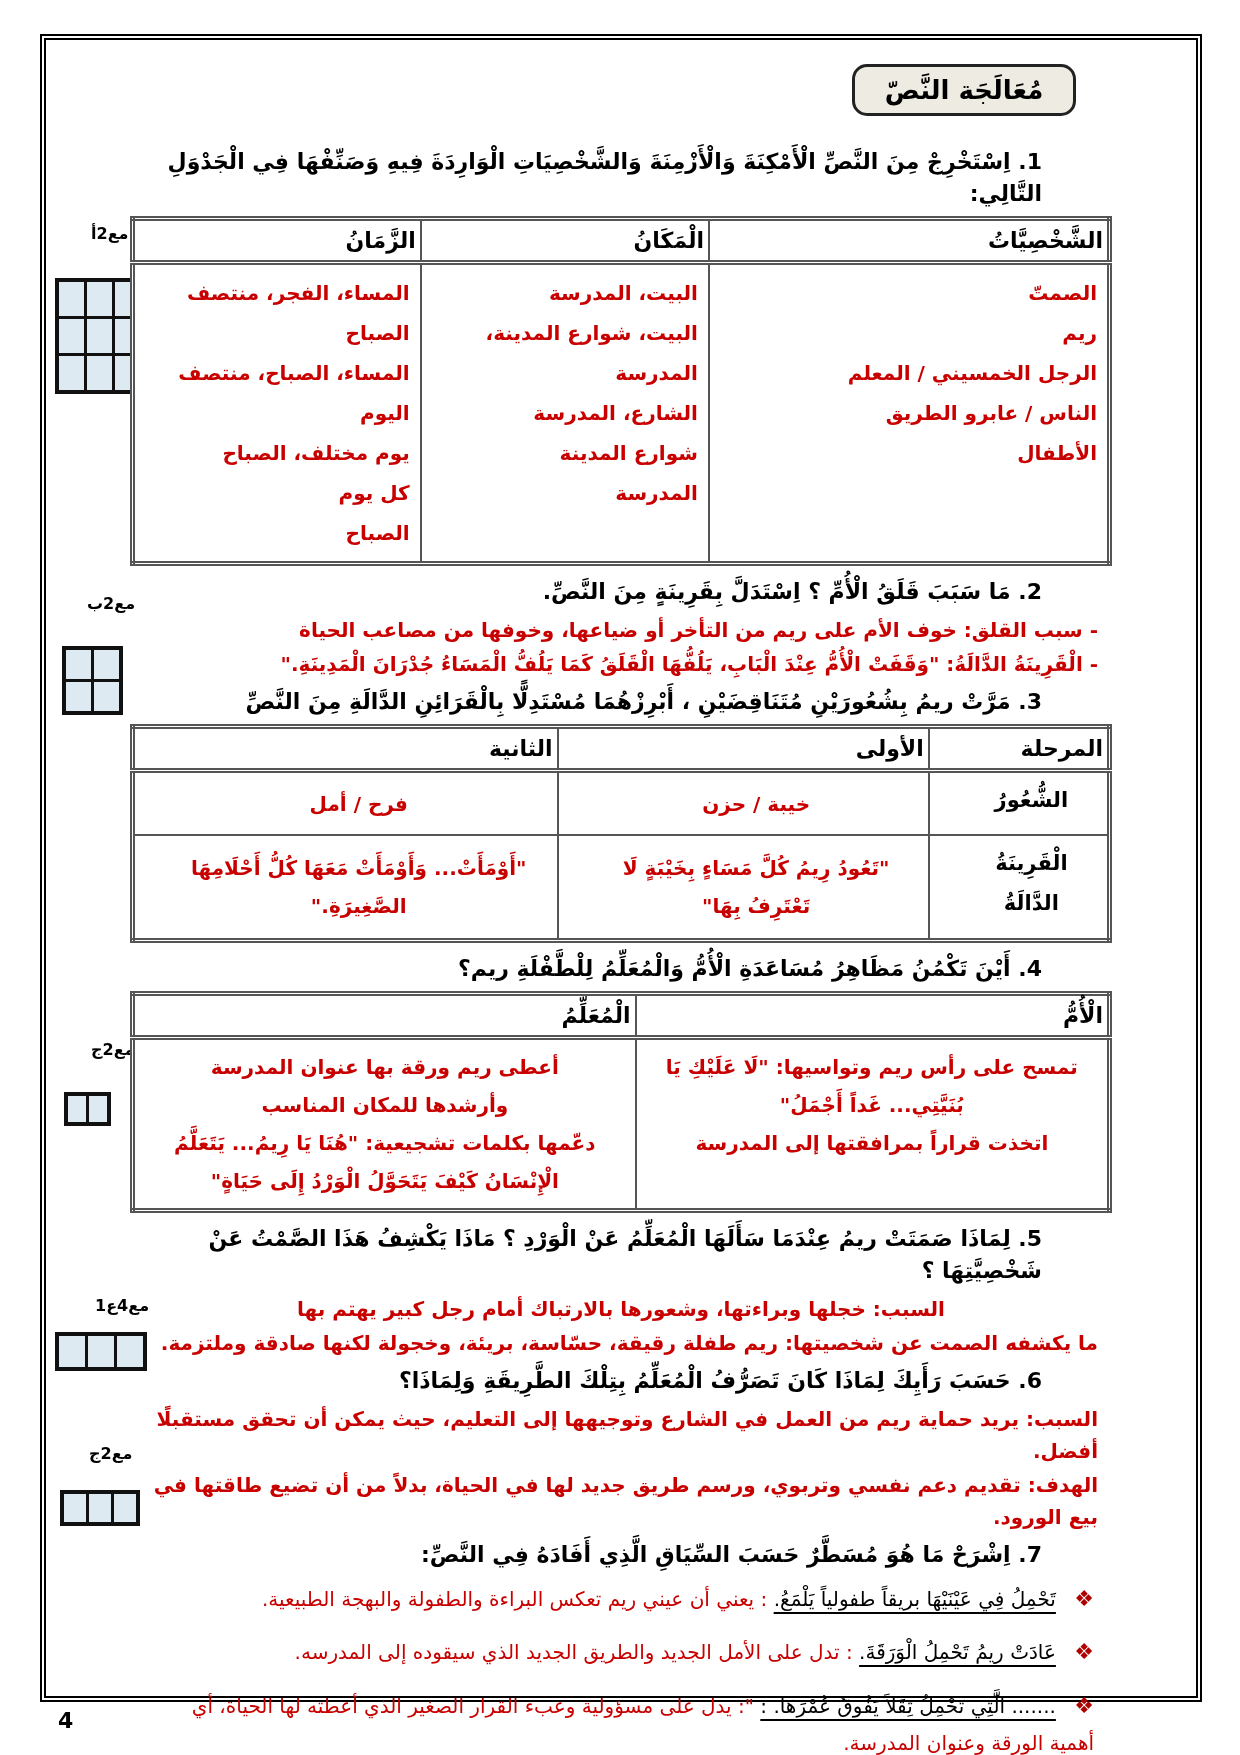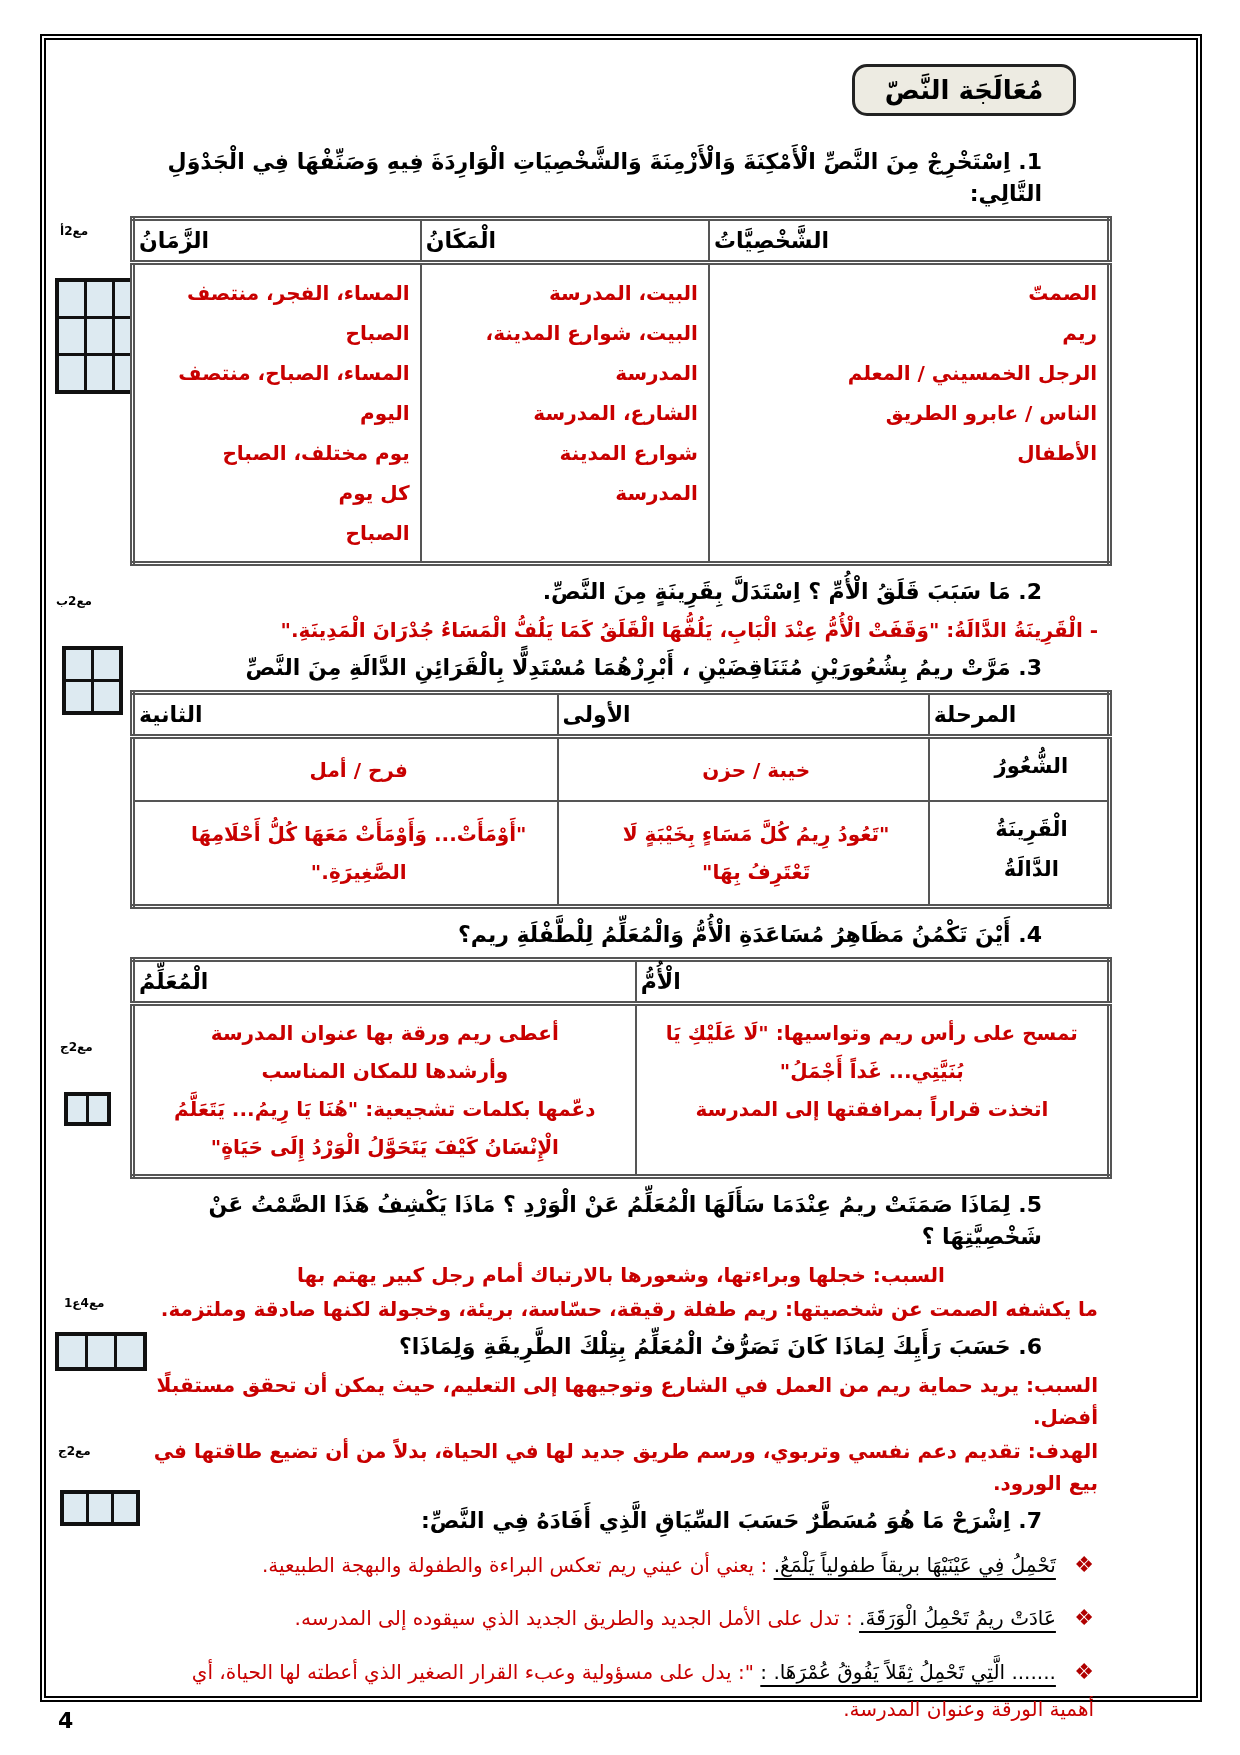--- a/index.html
+++ b/index.html
@@ -25,21 +25,21 @@
   }
   .q { font-size:22px; font-weight:bold; line-height:1.45; padding-right:70px; margin:6px 0 6px; }
   .qnum { letter-spacing:1px; }
   .ans { color:var(--answer-red); font-weight:bold; font-size:20px; line-height:1.6; margin:2px 0; padding-right:14px; }
   .ans.center { text-align:center; padding-right:0; }
 
   table.tbl { width:100%; border-collapse:collapse; direction:rtl; margin:6px 0 10px; background:#fff; }
   table.tbl { border:5px double #555; }
   .tbl th {
     border:2px solid #555; border-bottom:5px double #555;
-    font-size:22px; font-weight:bold; color:#000; text-align:left; padding:7px 4px;
+    font-size:22px; font-weight:bold; color:#000; text-align:right; padding:7px 4px;
   }
   .tbl td {
     border:2px solid #555; color:var(--answer-red); font-weight:bold;
     font-size:20px; text-align:center; vertical-align:top; padding:8px 10px; line-height:1.65;
   }
   .tbl td.rowlabel { color:#000; font-size:21px; vertical-align:bottom; padding-bottom:14px; }
   .t1 td { text-align:right; line-height:2.0;margin-left:48px; }
   .t1 .c-chars { width:41%; }
   .t1 .c-place { width:29.5%; }
   .t1 .c-time  { width:29.5%; }
@@ -51,21 +51,21 @@
   .t3 .c-teacher{ width:51.5%; }
   .t3 td { vertical-align:top; line-height:1.9; }
 
   .bullets { margin-top:8px; }
   .bullet { font-size:20px; font-weight:normal; line-height:1.8; margin:0 18px 14px 12px; }
   .diamond { color:var(--diamond-red); font-size:22px; margin-left:12px; }
   .term { color:#000; text-decoration:underline; text-underline-offset:6px; }
   .expl { color:var(--answer-red); }
 
   .mark-label {
-    position:absolute; font-size:12px; font-weight:bold; color:#000; direction:rtl; white-space:nowrap;
+    position:absolute; font-size:16px; font-weight:bold; color:#000; direction:rtl; white-space:nowrap;margin-left:31px;
   }
   .ggrid {
     position:absolute; display:grid; gap:3px; background:#111; padding:3px; width:max-content;
     border:1px solid #111;
   }
   .ggrid .cell { background:var(--grid-cell-fill); }
   #grid1 { grid-template-columns:repeat(3,25px); grid-auto-rows:34px; }
   #grid2 { grid-template-columns:repeat(2,25px); grid-auto-rows:29px; }
   #grid3 { grid-template-columns:repeat(2,18px); grid-auto-rows:26px; }
   #grid4 { grid-template-columns:repeat(3,26px); grid-auto-rows:31px; }
@@ -164,20 +164,21 @@
           <div>الصباح</div>
         </td>
       </tr>
     </tbody>
   </table>
 
   <p class="q">
     <span class="qnum">2.</span>
     <span>مَا سَبَبَ قَلَقُ الْأُمِّ ؟  اِسْتَدَلَّ بِقَرِينَةٍ مِنَ النَّصِّ.</span>
   </p>
+  <p class="ans">- سبب القلق: خوف الأم على ريم من التأخر أو ضياعها، وخوفها من مصاعب الحياة</p>
   <p class="ans">- الْقَرِينَةُ الدَّالَةُ: "وَقَفَتْ الْأُمُّ عِنْدَ الْبَابِ، يَلُفُّهَا الْقَلَقُ كَمَا يَلُفُّ الْمَسَاءُ جُدْرَانَ الْمَدِينَةِ."</p>
 
   <p class="q">
     <span class="qnum">3.</span>
     <span>مَرَّتْ ريمُ بِشُعُورَيْنِ مُتَنَاقِضَيْنِ ، أَبْرِزْهُمَا  مُسْتَدِلًّا بِالْقَرَائِنِ الدَّالَةِ مِنَ النَّصِّ</span>
   </p>
 
   <table class="tbl t2">
     <thead>
       <tr>

